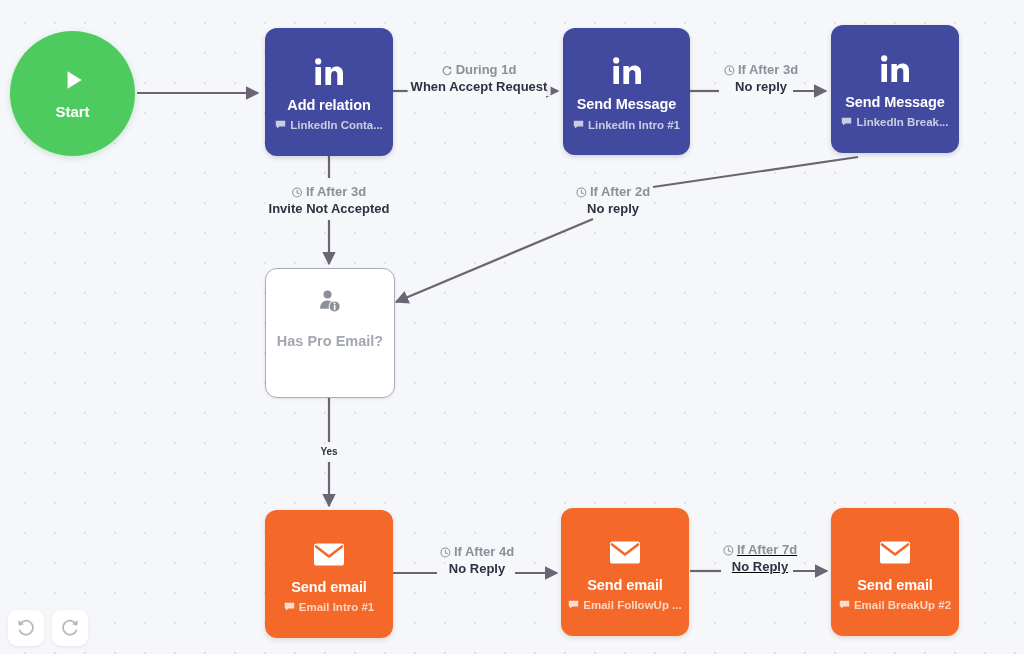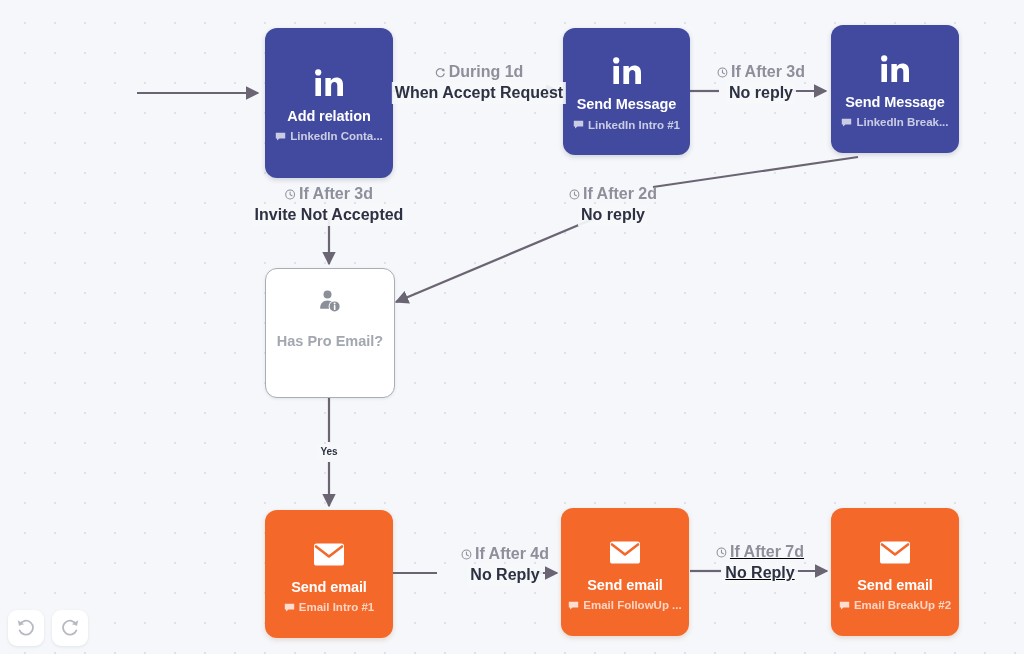--- a/index.html
+++ b/index.html
@@ -50,21 +50,20 @@
   .node .node-title {
     font-size: 14.5px;
     font-weight: bold;
     color: #ffffff;
     letter-spacing: -0.1px;
     line-height: 1.2;
     white-space: nowrap;
   }
   .node .node-sub {
     display: flex;
-    align-items: center;
     gap: 4px;
     margin-top: 5px;
     font-size: 11.5px;
     font-weight: bold;
     color: rgba(255,255,255,0.72);
     white-space: nowrap;
     max-width: 118px;
     overflow: hidden;
   }
 
@@ -132,28 +131,28 @@
     flex-direction: column;
     align-items: center;
     pointer-events: auto;
     cursor: default;
     transform: translateX(-50%);
   }
   .edge-label .cond {
     display: flex;
     align-items: center;
     gap: 3px;
-    font-size: 16px;
+    font-size: 13px;
     font-weight: bold;
     color: #8d8f9a;
     white-space: nowrap;
     line-height: 1.25;
   }
   .edge-label .trig {
-    font-size: 16px;
+    font-size: 13px;
     font-weight: bold;
     color: #2d3142;
     white-space: nowrap;
     line-height: 1.35;
     background: rgba(245,247,250,0.92);
     padding: 0 3px;
   }
   .edge-label.solo .trig {
     font-size: 10px;
   }
@@ -211,22 +210,30 @@
       <path d="M 329 462 L 329 506"></path>
 
       <path d="M 393 573 L 437 573" marker-end="none"></path>
       <path d="M 515 573 L 557 573"></path>
 
       <path d="M 690 571 L 721 571" marker-end="none"></path>
       <path d="M 793 571 L 827 571"></path>
     </g>
   </svg>
 
-
-  <div class="node node-linkedin" style="left:265px; top:28px; width:128px; height:150px;">
+  <div class="node-start" style="left:10px; top:31px; width:125px; height:125px;">
+    <span>
+      <svg width="26" height="26" viewBox="0 0 24 24">
+          <path d="M7 4 L20 12 L7 20 Z" fill="#ffffff"></path>
+        </svg>
+    </span>
+    <span class="start-label">Start</span>
+  </div>
+
+  <div class="node node-linkedin" style="left:265px; top:28px; width:128px; height:128px;">
     <span class="node-icon">
       <svg width="34" height="34" viewBox="0 0 34 34">
         <circle cx="6.2" cy="5.4" r="3.1" fill="#ffffff"></circle>
         <rect x="3.4" y="11" width="5.6" height="18" rx="0.6" fill="#ffffff"></rect>
         <path d="M13.4 11 h5.4 v2.6 c1.3-2.1 3.3-3 5.6-3 4.1 0 6.6 2.5 6.6 7.2 V29 h-5.7 V18.7 c0-2.3-1-3.6-2.9-3.6 -2 0-3.3 1.4-3.3 3.8 V29 h-5.7 Z" fill="#ffffff"></path>
       </svg>
     </span>
     <span class="node-title">Add relation</span>
     <span class="node-sub">
       <svg width="11" height="11" viewBox="0 0 14 14">
@@ -373,21 +380,21 @@
       </svg>
       <span>If After 2d</span>
     </span>
     <span class="trig">No reply</span>
   </div>
 
   <div class="edge-label solo" style="left:329px; top:445px;">
     <span class="trig">Yes</span>
   </div>
 
-  <div class="edge-label" style="left:477px; top:544px;margin-left:28px;">
+  <div class="edge-label" style="left:477px; top:544px;">
     <span class="cond">
       <svg width="11" height="11" viewBox="0 0 14 14">
         <circle cx="7" cy="7" r="5.6" stroke="#8d8f9a" stroke-width="1.3" fill="none"></circle>
         <path d="M7 3.7 V7.2 L9.5 8.6" stroke="#8d8f9a" stroke-width="1.3" fill="none" stroke-linecap="round"></path>
       </svg>
       <span>If After 4d</span>
     </span>
     <span class="trig">No Reply</span>
   </div>
 

